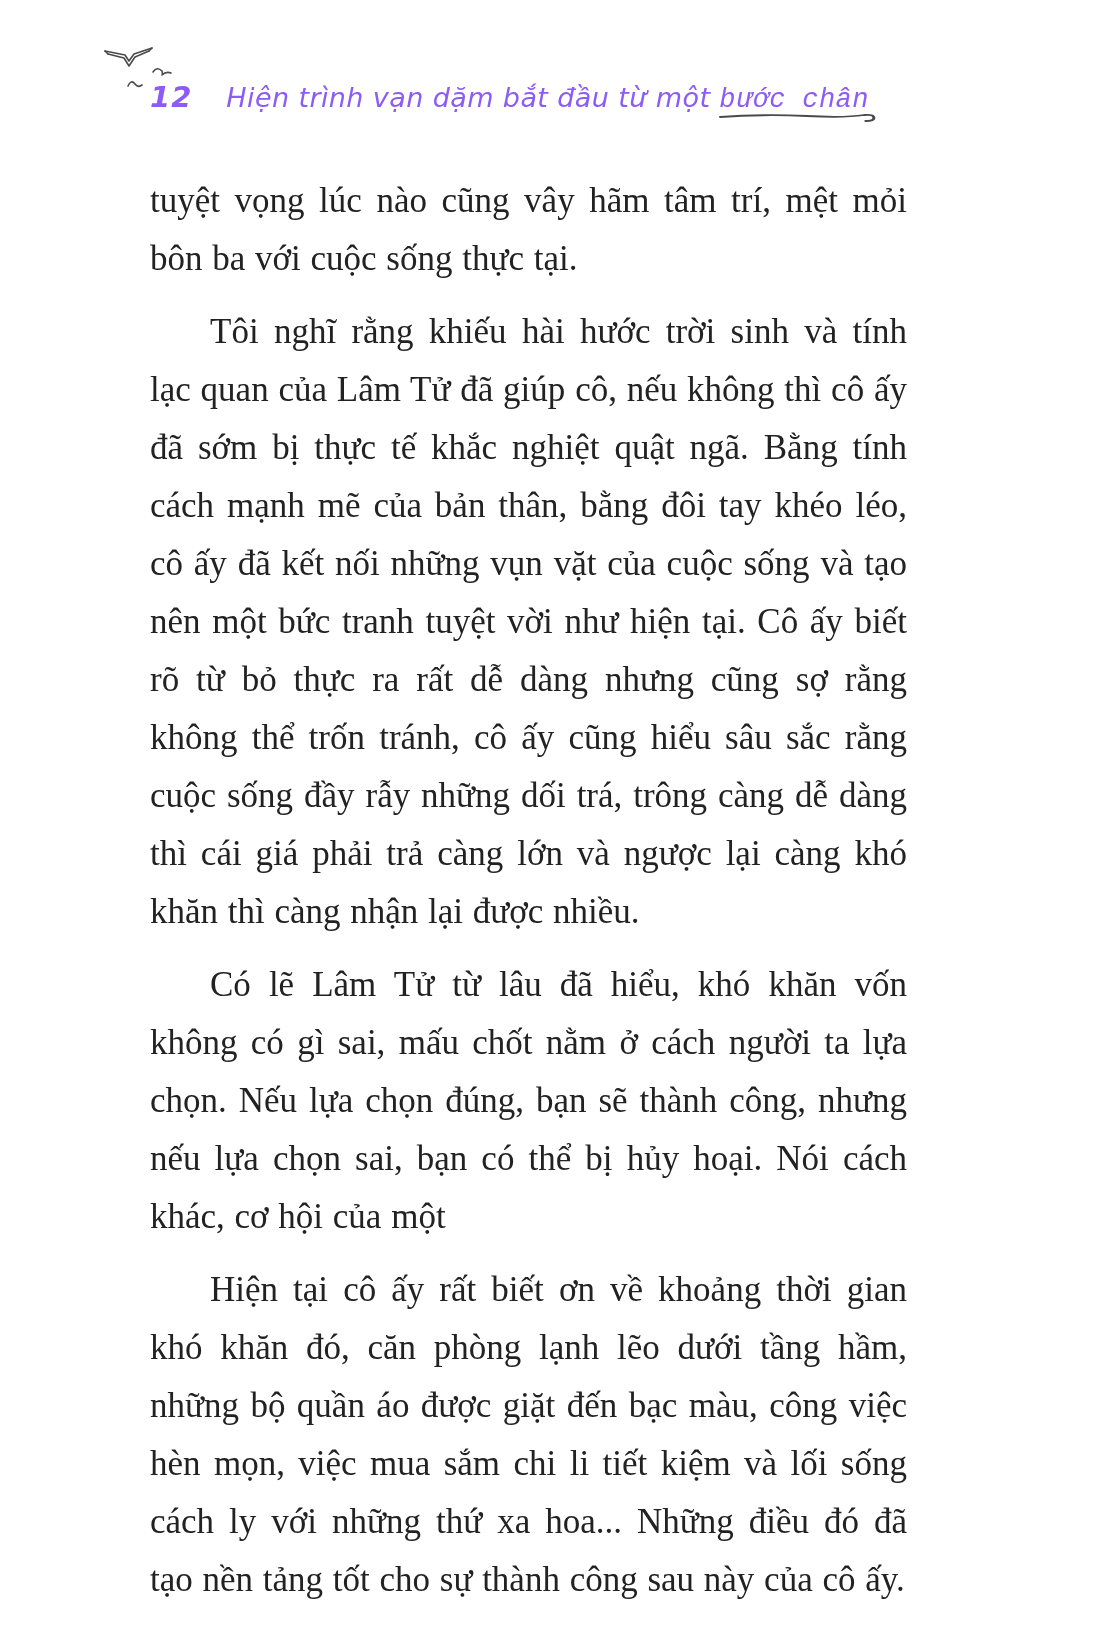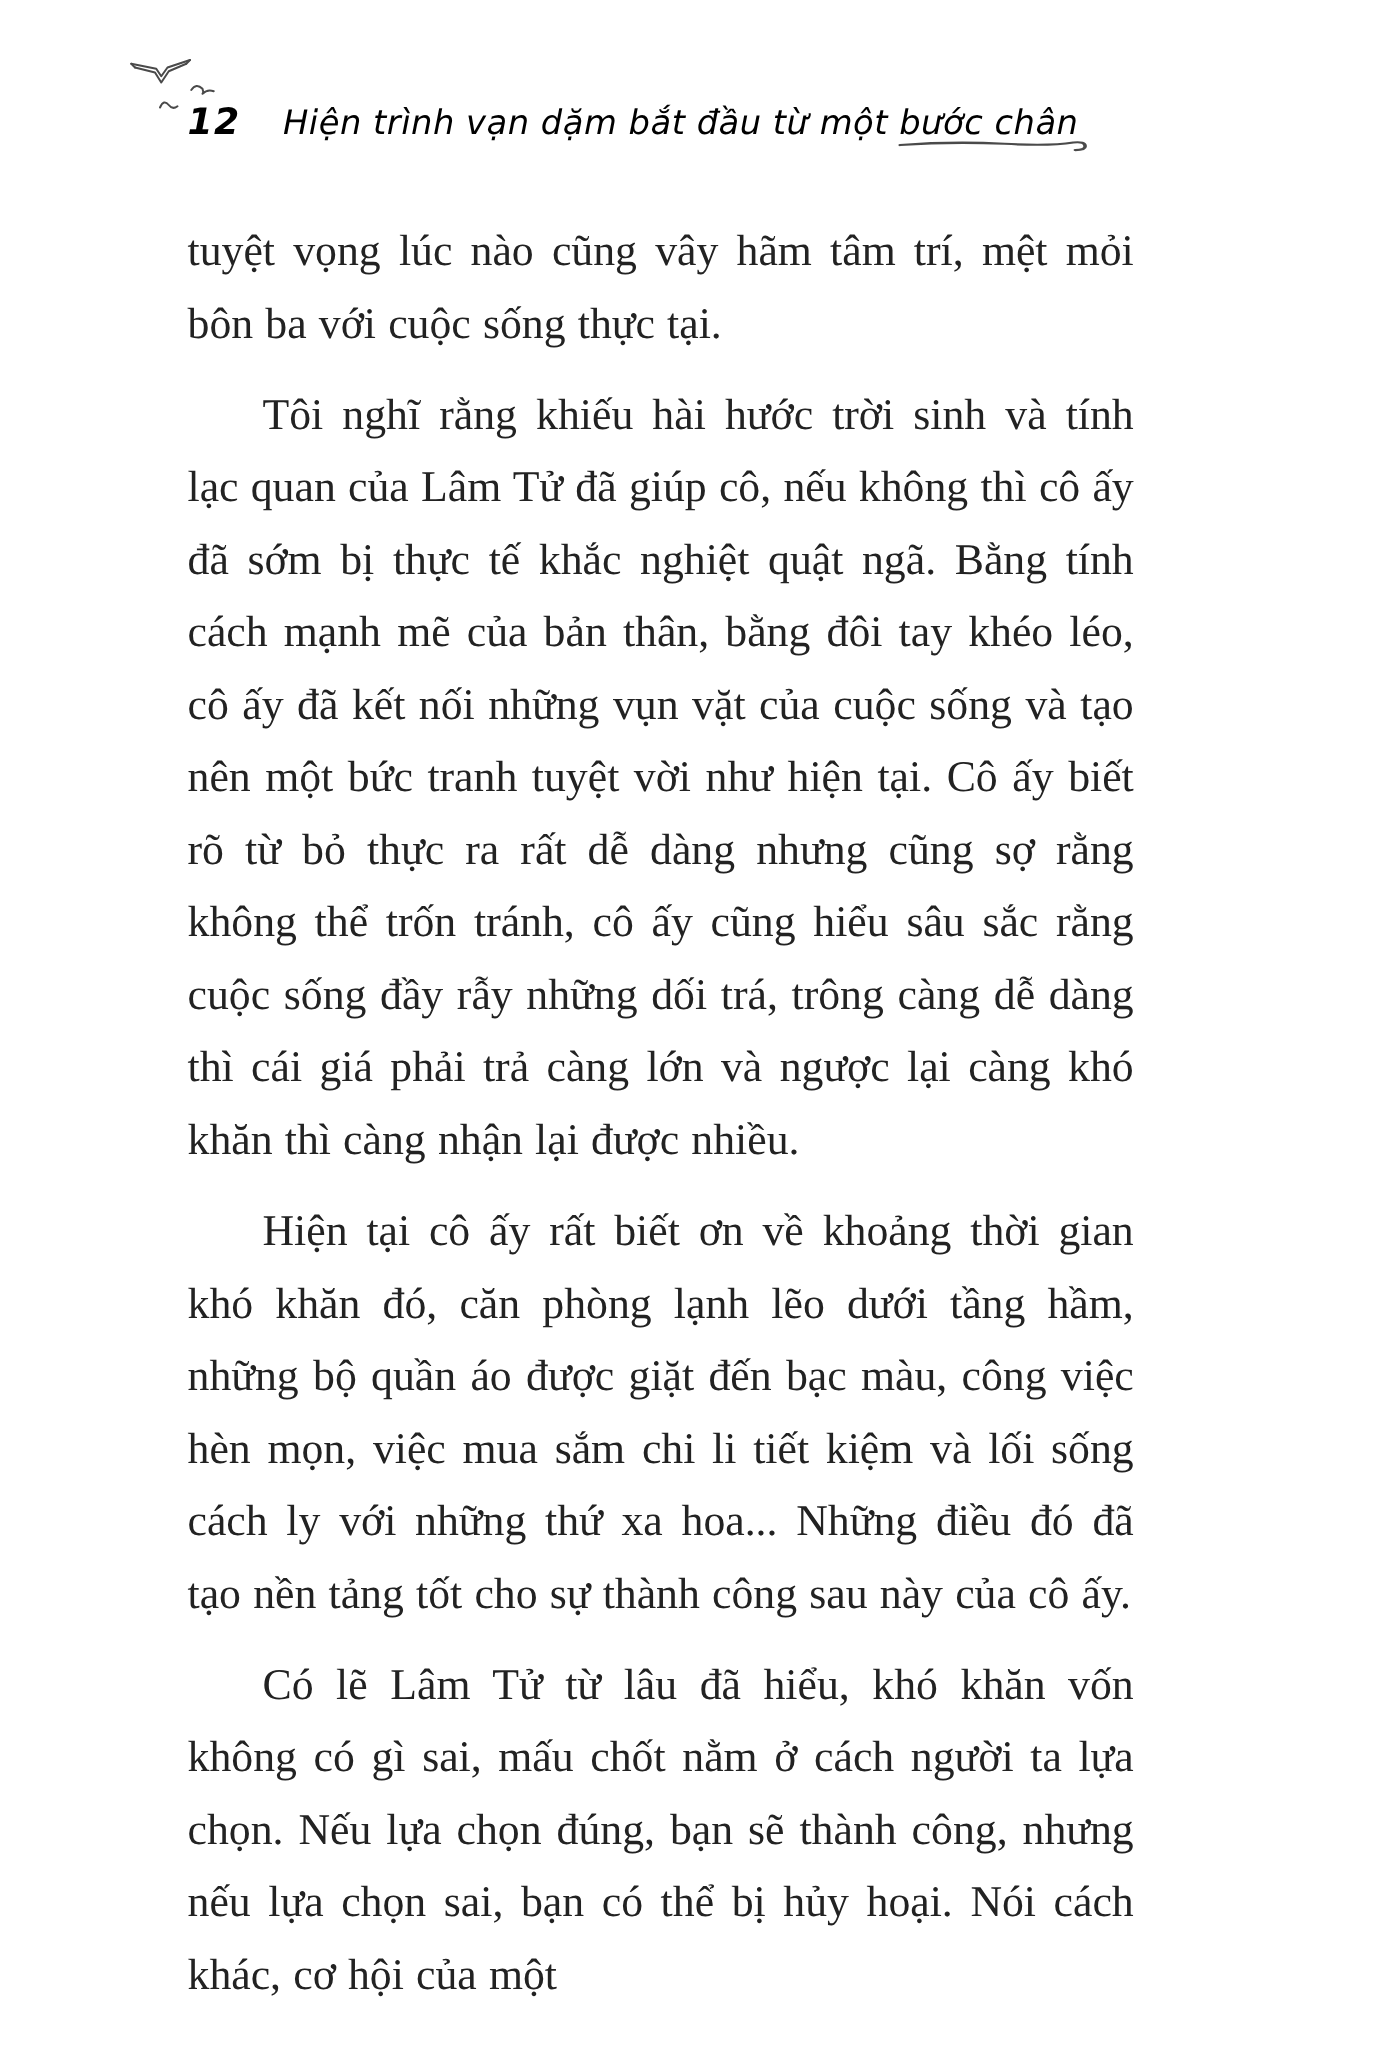--- a/index.html
+++ b/index.html
@@ -28,40 +28,41 @@
     width: 84px;
     height: 52px;
   }
   .header-line {
     position: absolute;
     left: 150px;
     top: 80px;
     width: 760px;
     display: flex;
     align-items: baseline;
-    color: #000000;
+    color: #8b5cf6;
     white-space: nowrap;
   }
   .page-num {
     font-family: "DejaVu Sans", sans-serif;
     font-style: italic;
     font-weight: bold;
     font-size: 29px;
     letter-spacing: 1px;
     margin-right: 34px;
   }
   .running-title {
     font-family: "DejaVu Sans", sans-serif;
     font-style: italic;
     font-size: 27px;
     letter-spacing: 0.4px;
   }
   .title-underline-wrap {
     position: relative;
     display: inline-block;
+    font-family: Liberation Mono, monospace;
   }
   .underline-swash {
     position: absolute;
     left: -2px;
     bottom: -9px;
     width: calc(100% + 14px);
     height: 12px;
   }
 
   
@@ -106,17 +107,17 @@
   <div class="header-line">
     <span class="page-num">12</span>
     <span class="running-title"><span>Hiện trình vạn dặm bắt đầu từ một </span><span class="title-underline-wrap"><span>bước chân</span><svg class="underline-swash" viewBox="0 0 100 12" preserveAspectRatio="none" fill="none" stroke="#4a4a4a" stroke-width="1.8" stroke-linecap="round">
             <path d="M2,5 Q28,2 55,4 Q78,6 90,3 q6,-1 6,3 q0,3 -5,3"></path>
           </svg></span></span>
   </div>
 
   <main class="body-text">
     <p class="continuation">tuyệt vọng lúc nào cũng vây hãm tâm trí, mệt mỏi bôn ba với cuộc sống thực tại.</p>
     <p>Tôi nghĩ rằng khiếu hài hước trời sinh và tính lạc quan của Lâm Tử đã giúp cô, nếu không thì cô ấy đã sớm bị thực tế khắc nghiệt quật ngã. Bằng tính cách mạnh mẽ của bản thân, bằng đôi tay khéo léo, cô ấy đã kết nối những vụn vặt của cuộc sống và tạo nên một bức tranh tuyệt vời như hiện tại. Cô ấy biết rõ từ bỏ thực ra rất dễ dàng nhưng cũng sợ rằng không thể trốn tránh, cô ấy cũng hiểu sâu sắc rằng cuộc sống đầy rẫy những dối trá, trông càng dễ dàng thì cái giá phải trả càng lớn và ngược lại càng khó khăn thì càng nhận lại được nhiều.</p>
+    <p>Có lẽ Lâm Tử từ lâu đã hiểu, khó khăn vốn không có gì sai, mấu chốt nằm ở cách người ta lựa chọn. Nếu lựa chọn đúng, bạn sẽ thành công, nhưng nếu lựa chọn sai, bạn có thể bị hủy hoại. Nói cách khác, cơ hội của một</p>
     <p>Hiện tại cô ấy rất biết ơn về khoảng thời gian khó khăn đó, căn phòng lạnh lẽo dưới tầng hầm, những bộ quần áo được giặt đến bạc màu, công việc hèn mọn, việc mua sắm chi li tiết kiệm và lối sống cách ly với những thứ xa hoa... Những điều đó đã tạo nền tảng tốt cho sự thành công sau này của cô ấy.</p>
-    <p>Có lẽ Lâm Tử từ lâu đã hiểu, khó khăn vốn không có gì sai, mấu chốt nằm ở cách người ta lựa chọn. Nếu lựa chọn đúng, bạn sẽ thành công, nhưng nếu lựa chọn sai, bạn có thể bị hủy hoại. Nói cách khác, cơ hội của một</p>
   </main>
 
 </div>
 
 </body></html>

